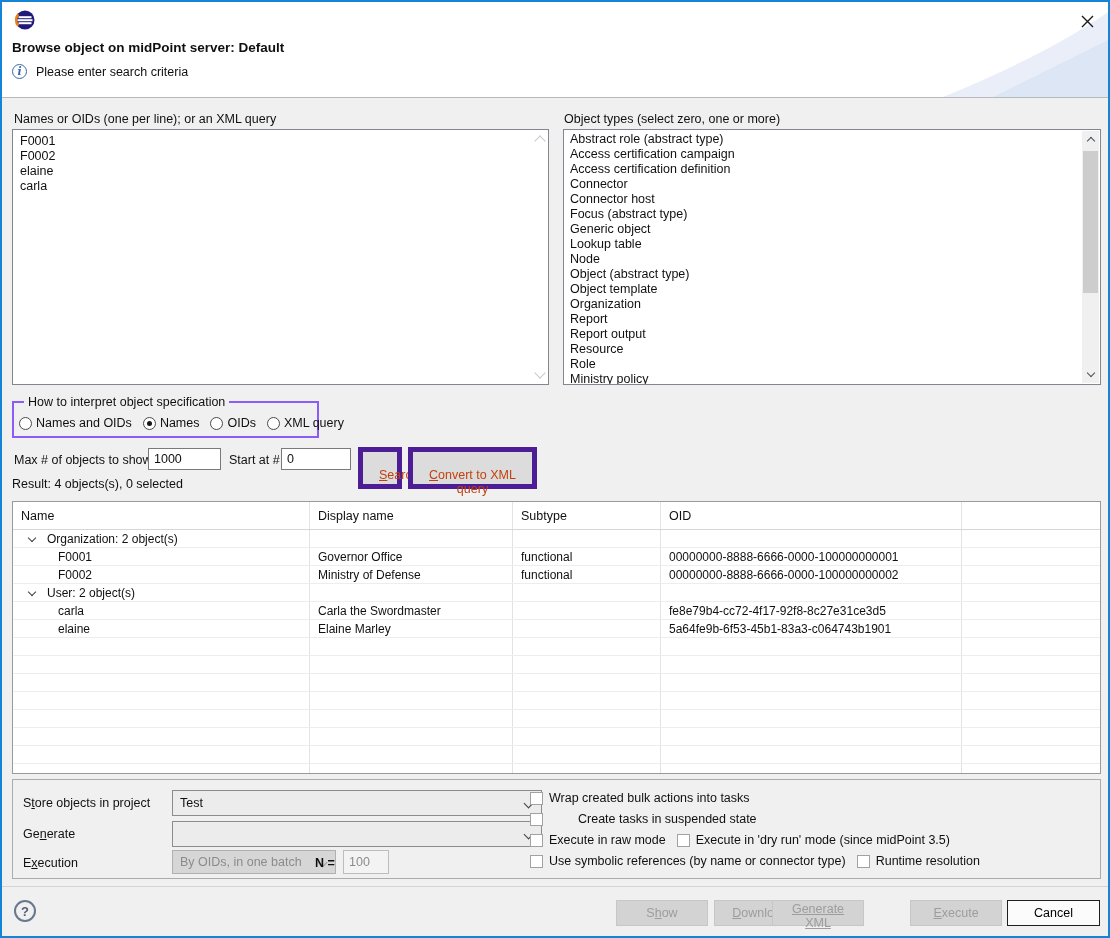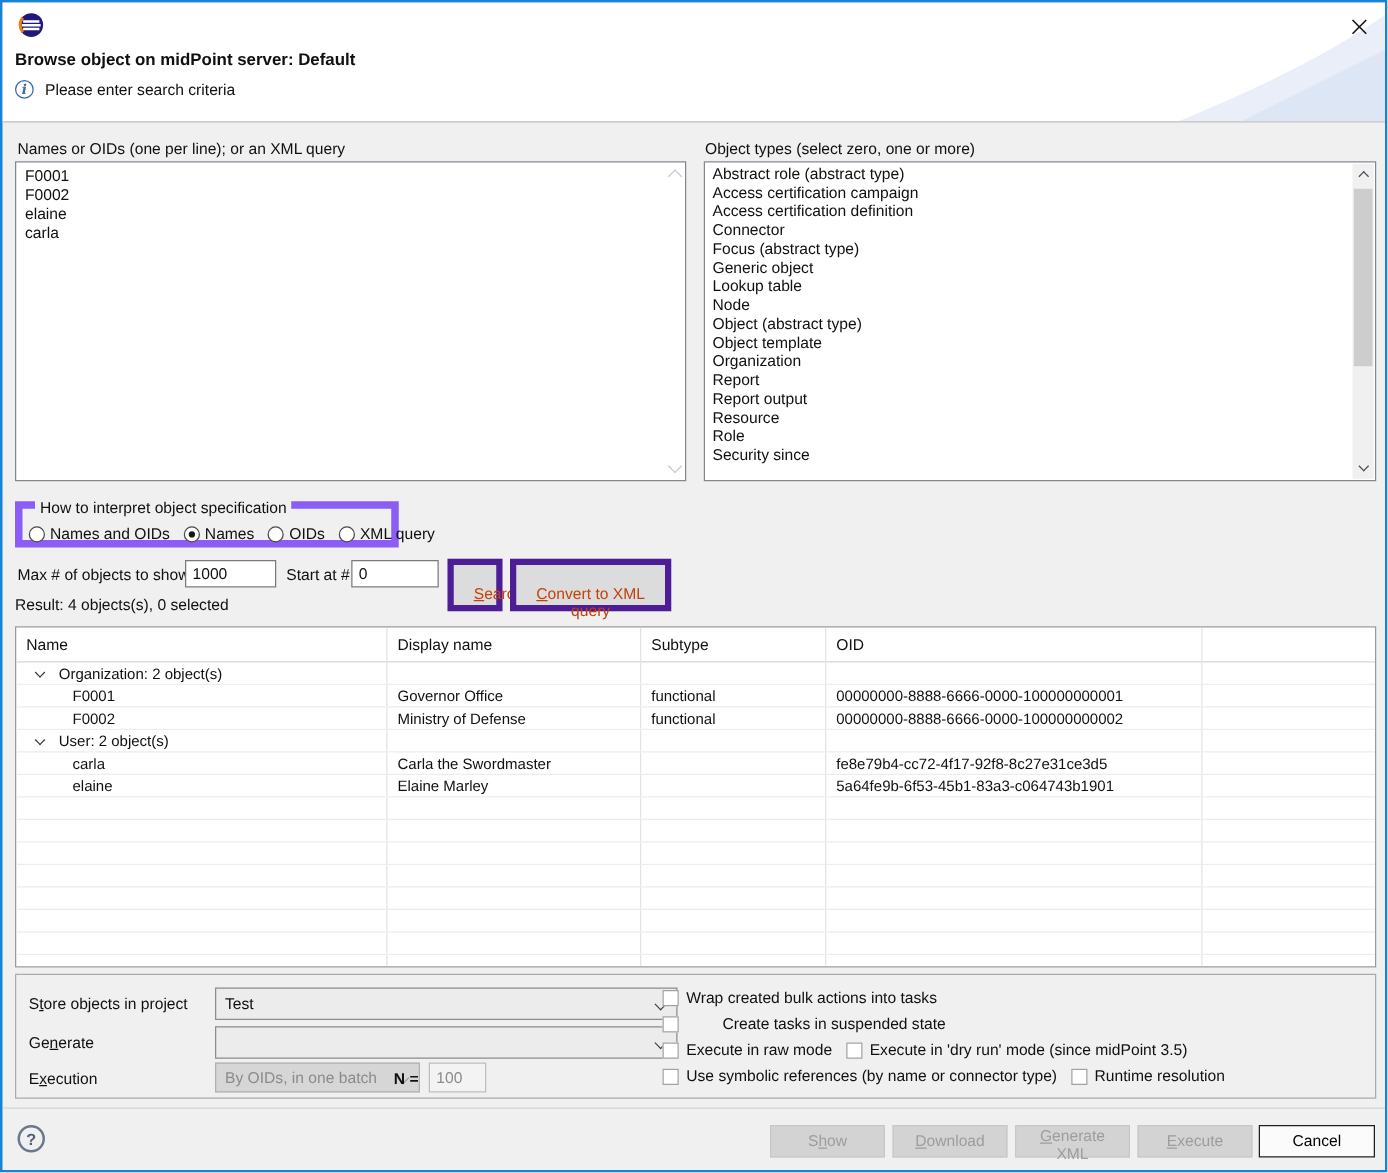--- a/index.html
+++ b/index.html
@@ -33,21 +33,21 @@
   .list-item{height:15px;line-height:15px;padding-left:6px;white-space:nowrap;}
   .vscroll{position:absolute;right:1px;top:1px;width:17px;height:252px;background:#f0f0f0;}
   .vscroll .arrow{position:absolute;left:0;width:17px;height:17px;display:flex;align-items:center;justify-content:center;}
   .vscroll .arrow.up{top:0;}
   .vscroll .arrow.down{bottom:0;}
   .chev{width:6px;height:6px;border-right:1.4px solid #4d4d4d;border-bottom:1.4px solid #4d4d4d;display:inline-block;}
   .chev.up{transform:rotate(-135deg);margin-top:3px;}
   .chev.down{transform:rotate(45deg);margin-bottom:3px;}
   .vthumb{position:absolute;left:1px;top:20px;width:15px;height:142px;background:#cdcdcd;}
   
-  .groupbox{position:absolute;left:10px;top:399px;width:307px;height:37px;border:6px solid #8b5cf6;}
+  .groupbox{position:absolute;left:10px;top:399px;width:307px;height:37px;border:2px solid #8b5cf6;}
   .groupbox .legend{position:absolute;left:10px;top:-8px;background:#f0f0f0;padding:0 4px;white-space:nowrap;}
   .radio-row{position:absolute;left:5px;top:13px;display:flex;align-items:center;gap:11px;white-space:nowrap;}
   .radio-opt{display:flex;align-items:center;gap:4px;cursor:default;}
   .radio{width:13px;height:13px;border:1px solid #4a4a4a;border-radius:50%;background:#fff;position:relative;flex:0 0 auto;}
   .radio.checked::after{content:"";position:absolute;left:3px;top:3px;width:5px;height:5px;border-radius:50%;background:#161616;}
   
   .textfield{position:absolute;border:1px solid #7a7a7a;background:#fff;font-family:"Liberation Sans",sans-serif;font-size:12.5px;padding:2px 5px;outline:none;color:#101010;}
   .btn{position:absolute;background:#dcdcdc;border:5px solid #4c1d95;font-family:"Liberation Sans",sans-serif;font-size:12.5px;color:#c2410c;padding:16px;cursor:pointer;}
   
   .rtable{position:absolute;left:10px;top:499px;width:1089px;height:273px;background:#fff;border:1px solid #9a9a9a;overflow:hidden;}
@@ -116,32 +116,33 @@
     <span class="faint-chev up"></span>
     <span class="faint-chev down"></span>
   </div>
 
   <div class="panel-label" style="left:562px;top:110px;">Object types (select zero, one or more)</div>
   <div class="types-list">
     <div class="list-item">Abstract role (abstract type)</div>
     <div class="list-item">Access certification campaign</div>
     <div class="list-item">Access certification definition</div>
     <div class="list-item">Connector</div>
+    <div class="list-item">Connector host</div>
     <div class="list-item">Focus (abstract type)</div>
     <div class="list-item">Generic object</div>
     <div class="list-item">Lookup table</div>
     <div class="list-item">Node</div>
     <div class="list-item">Object (abstract type)</div>
     <div class="list-item">Object template</div>
     <div class="list-item">Organization</div>
     <div class="list-item">Report</div>
     <div class="list-item">Report output</div>
     <div class="list-item">Resource</div>
     <div class="list-item">Role</div>
-    <div class="list-item">Security since</div>
+    <div class="list-item">Ministry policy</div>
     <div class="vscroll">
       <span class="arrow up">
           <span class="chev up"></span>
         </span>
       <span class="vthumb"></span>
       <span class="arrow down">
           <span class="chev down"></span>
         </span>
     </div>
   </div>
@@ -341,17 +342,17 @@
       </span>
     </div>
   </div>
 
   <div class="footer-sep"></div>
   <button class="help-btn">
       <span>?</span>
     </button>
   <button class="fbtn disabled" style="left:614px;" disabled=""><span>S</span><u>h</u><span>ow</span></button>
   <button class="fbtn disabled" style="left:712px;" disabled=""><span></span><u>D</u><span>ownload</span></button>
-  <button class="fbtn disabled" style="left:810px;" disabled=""><span></span><u>G</u><span>enerate XML</span></button>
+  <button class="fbtn disabled" style="left:770px;text-decoration:underline;" disabled=""><span></span><u>G</u><span>enerate XML</span></button>
   <button class="fbtn disabled" style="left:908px;" disabled=""><span></span><u>E</u><span>xecute</span></button>
   <button class="fbtn default" style="left:1005px;width:93px;">Cancel</button>
 
 </div>
 
 </body></html>

